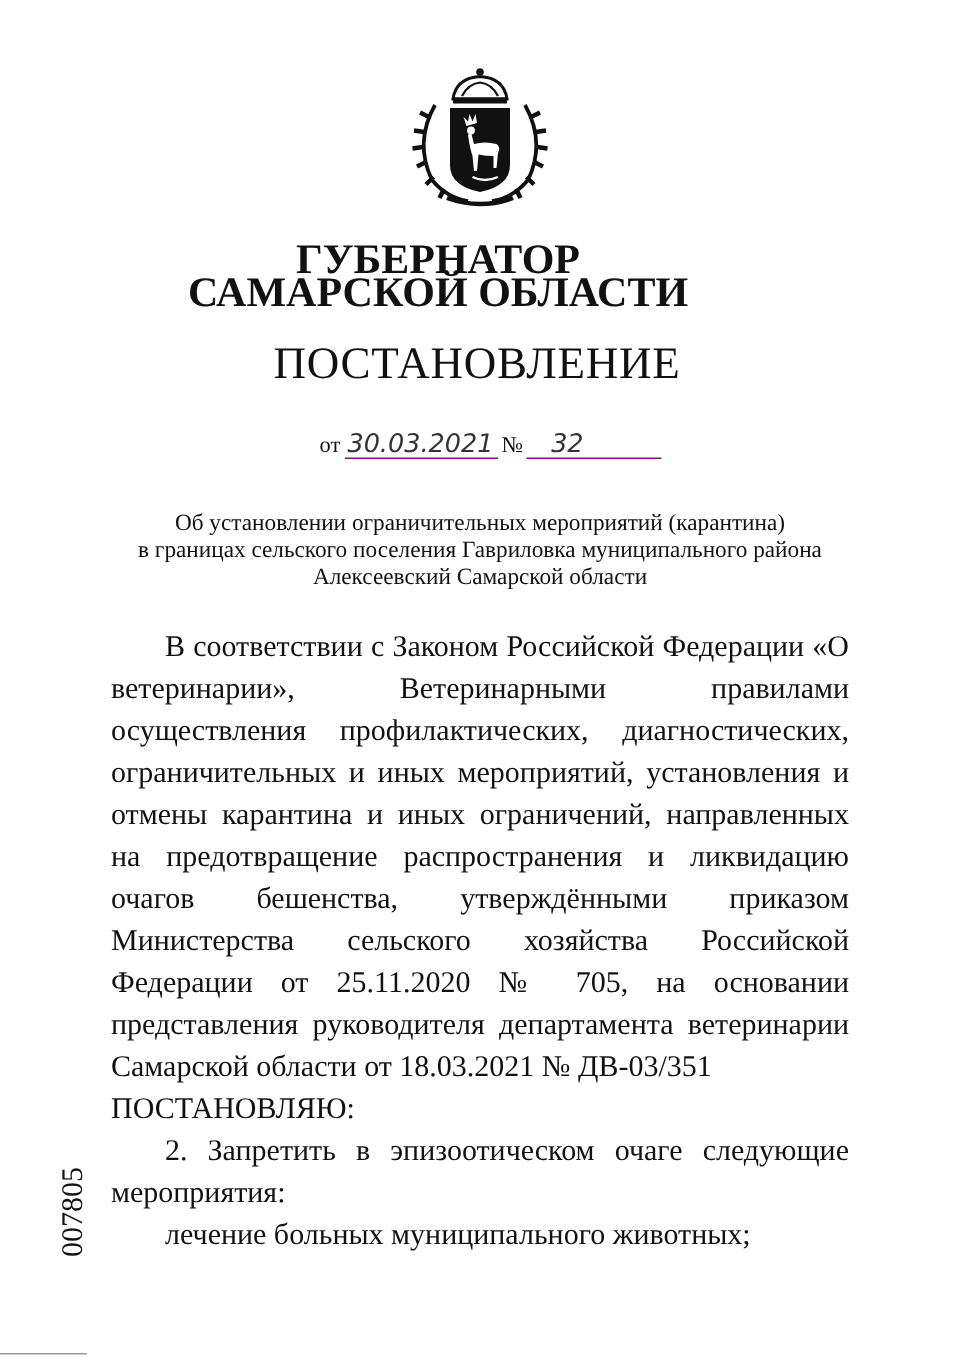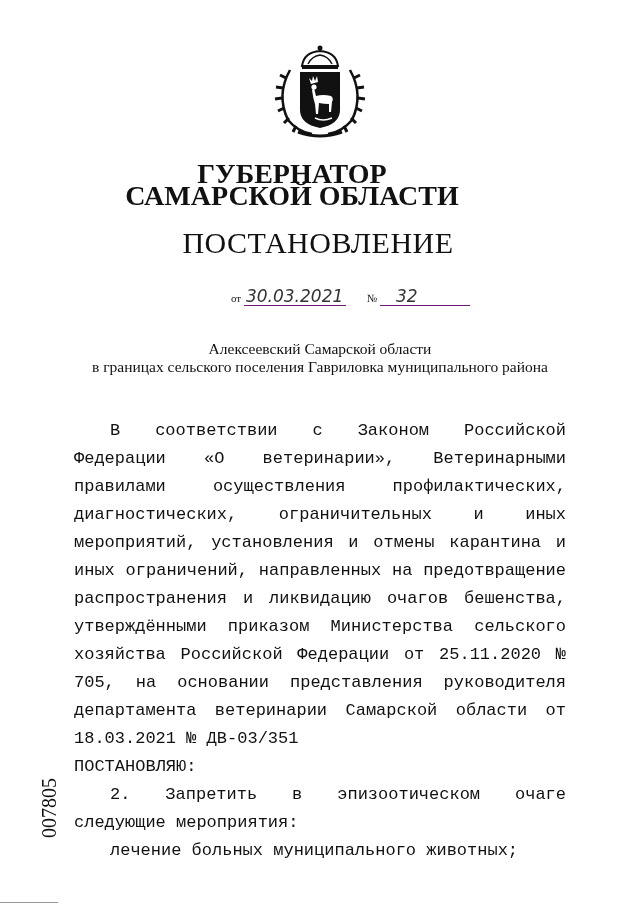--- a/index.html
+++ b/index.html
@@ -6,28 +6,28 @@
   body { width: 640px; height: 905px; position: relative; overflow: hidden;
          font-family: "Liberation Serif", "DejaVu Serif", serif; color: #111; }
   .emblem { position: absolute; left: 268px; top: 40px; width: 104px; height: 104px; }
   .title1, .title2 { position: absolute; left: 0; width: 584px; text-align: center;
          font-weight: bold; font-size: 28px; letter-spacing: 0px; }
   .title1 { top: 158px; }
   .title2 { top: 180px; }
   .title3 { position: absolute; left: 0; width: 636px; text-align: center; top: 226px;
          font-size: 30px; letter-spacing: 0.5px; }
   .dateline { position: absolute; top: 272px; left: 213px; font-size: 11px; }
-  .dateline .lbl { font-size: 11px; margin-left: 18px; }
+  .dateline .lbl { font-size: 15px; }
   .dateline .hand { font-family: "DejaVu Sans", sans-serif; font-style: italic; font-size: 17px;
          color: #333; display: inline-block; border-bottom: 1px solid #701a75; padding: 0 2px; line-height: 17px; margin-top: 16px; }
   .dateline .date { width: 98px; }
   .dateline .num { width: 72px; text-align: left; padding-left: 16px; }
   .subject { position: absolute; top: 340px; left: 60px; width: 520px; text-align: center;
          font-size: 15.5px; line-height: 18px; }
-  .body { position: absolute; left: 74px; width: 492px; font-size: 17px; font-family: Liberation Mono, monospace; }
+  .body { position: absolute; left: 74px; width: 492px; font-size: 20px; }
   .para { text-align: justify; line-height: 28px; margin: 0; }
   .para.indent { text-indent: 36px; }
   .serial { position: absolute; left: 34px; top: 768px; width: 30px; height: 80px; }
   .serial span { position: absolute; left: 50%; top: 50%; transform: translate(-50%,-50%) rotate(-90deg);
          font-size: 20px; white-space: nowrap; font-family: "Liberation Serif", serif; }
   .bottom-line { position: absolute; left: 0; top: 902px; width: 58px; height: 1px; background: #999; }
 </style>
 </head>
 <body>
 
@@ -63,22 +63,23 @@
 <div class="title3">ПОСТАНОВЛЕНИЕ</div>
 
 <div class="dateline">
   <span class="lbl">от</span>
   <span class="hand date">30.03.2021</span>
   <span class="lbl">№</span>
   <span class="hand num">32</span>
 </div>
 
 <div class="subject">
+  <div>Об установлении ограничительных мероприятий (карантина)</div>
+  <div>в границах сельского поселения Гавриловка муниципального района</div>
   <div>Алексеевский Самарской области</div>
-  <div>в границах сельского поселения Гавриловка муниципального района</div>
 </div>
 
 <div class="body" style="top:417px;">
   <p class="para indent">В соответствии с Законом Российской Федерации «О ветеринарии», Ветеринарными правилами осуществления профилактических, диагностических, ограничительных и иных мероприятий, установления и отмены карантина и иных ограничений, направленных на предотвращение распространения и ликвидацию очагов бешенства, утверждёнными приказом Министерства сельского хозяйства Российской Федерации от 25.11.2020 № 705, на основании представления руководителя департамента ветеринарии Самарской области от 18.03.2021 № ДВ-03/351</p>
   <p class="para" style="margin-top:0;">ПОСТАНОВЛЯЮ:</p>
   <p class="para indent">2. Запретить в эпизоотическом очаге следующие мероприятия:</p>
   <p class="para indent">лечение больных муниципального животных;</p>
 </div>
 
 <div class="serial">

